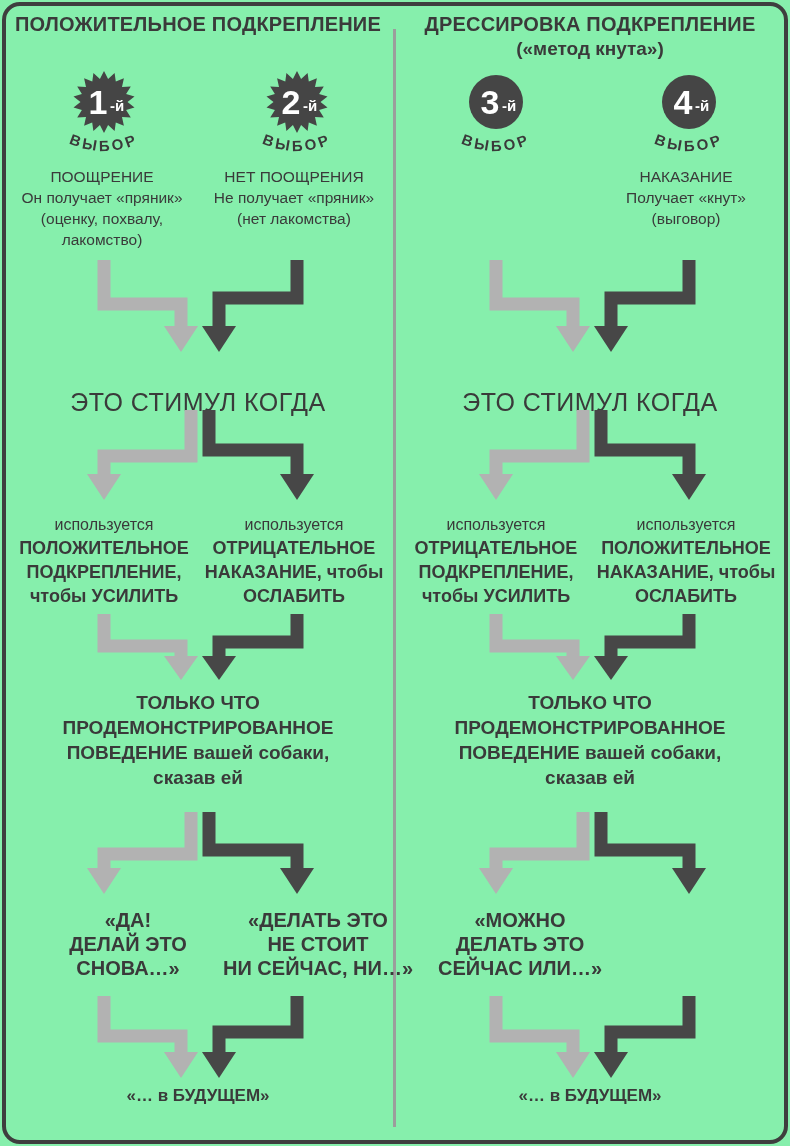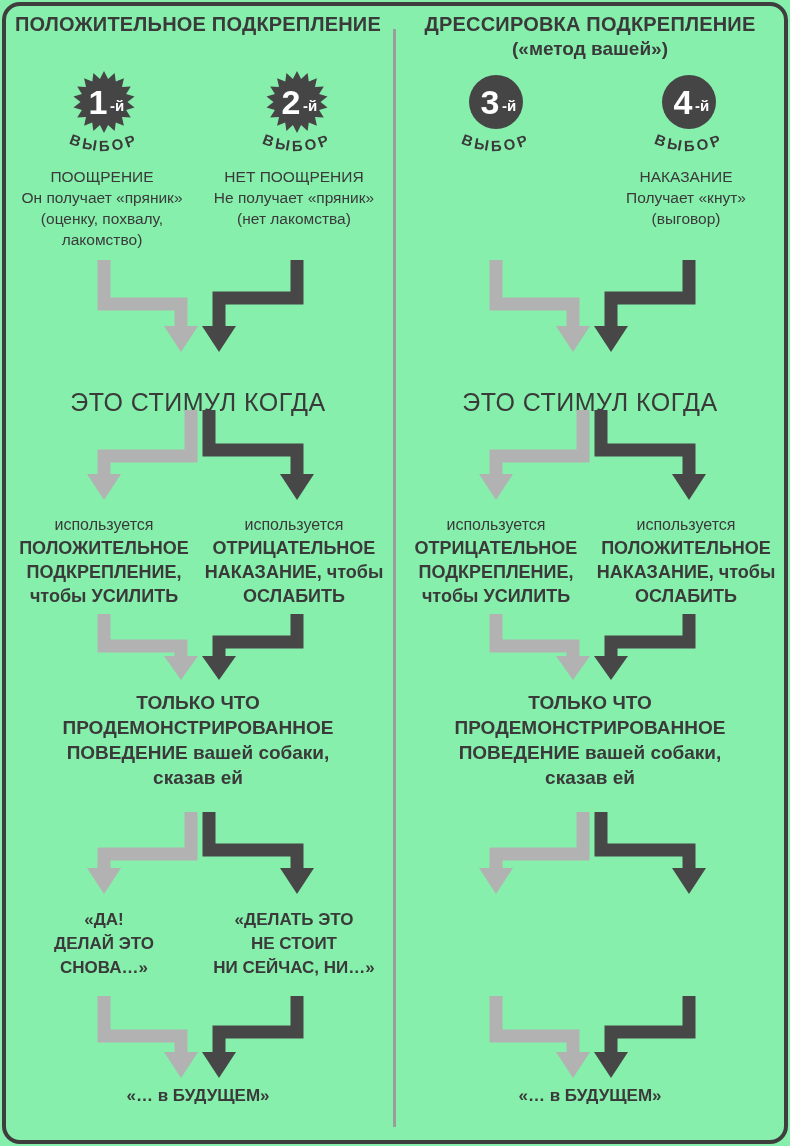--- a/index.html
+++ b/index.html
@@ -49,21 +49,21 @@
   .box-1{left:0;width:180px;}
   .box-2{left:192px;width:180px;}
   .boxw-1{left:-6px;width:196px;}
   .boxw-2{left:184px;width:196px;}
 
   .stimulus{top:388px;font-size:25px;font-weight:400;letter-spacing:.5px;}
   .usage{top:514px;}
   .usage-intro{font-size:16px;font-weight:500;line-height:22px;}
   .usage-main{font-size:18px;font-weight:600;line-height:24px;}
   .behavior{top:690px;font-size:19px;font-weight:600;line-height:25px;}
-  .quote{top:908px;font-size:17px;font-weight:600;line-height:24px;}
+  .quote{top:908px;font-size:20px;font-weight:600;line-height:24px;padding-left:24px;}
   .future{top:1086px;font-size:17px;font-weight:600;}
 
   .arrows{position:absolute;left:0;}
   .a-light{stroke:var(--arrow-light,#b2b2b2);stroke-width:13;fill:none;}
   .a-dark{stroke:var(--arrow-dark,#474747);stroke-width:13;fill:none;}
   .h-light{fill:var(--arrow-light,#b2b2b2);}
   .h-dark{fill:var(--arrow-dark,#474747);}
 </style>
 </head>
 <body>
@@ -168,21 +168,21 @@
       <polygon class="h-light" points="152,58 186,58 169,84"></polygon>
       <path class="a-dark" d="M285 2 V38 H207 V60"></path>
       <polygon class="h-dark" points="190,58 224,58 207,84"></polygon>
     </svg>
 
     <div class="abs ctr txt future">«… в БУДУЩЕМ»</div>
   </section>
 
   <section class="column col-right">
     <div class="abs ctr title">ДРЕССИРОВКА ПОДКРЕПЛЕНИЕ</div>
-    <div class="abs ctr subtitle">(«метод вашей»)</div>
+    <div class="abs ctr subtitle">(«метод кнута»)</div>
 
     <svg class="abs badge-svg" style="left:60px" width="64" height="66" viewBox="0 0 64 66">
       <circle class="badge-shape" cx="32" cy="32" r="27"></circle>
       <text class="badge-num" x="26" y="44" text-anchor="middle">3</text>
       <text class="badge-suffix" x="38" y="41">-й</text>
     </svg>
     <svg class="abs arc-svg" style="left:44px" width="96" height="42" viewBox="0 0 96 42">
       <text class="arc-text"><textPath href="#vybor-arc" startOffset="50%" text-anchor="middle">ВЫБОР</textPath></text>
     </svg>
 
@@ -240,20 +240,23 @@
 ПОВЕДЕНИЕ вашей собаки,
 сказав ей</div>
 
     <svg class="arrows" style="top:810px" width="372" height="88" viewBox="0 0 372 88">
       <path class="a-light" d="M179 2 V44 H92 V60"></path>
       <polygon class="h-light" points="75,58 109,58 92,84"></polygon>
       <path class="a-dark" d="M197 2 V40 H285 V60"></path>
       <polygon class="h-dark" points="268,58 302,58 285,84"></polygon>
     </svg>
 
+    <div class="abs txt quote boxw-1">«МОЖНО
+ДЕЛАТЬ ЭТО
+СЕЙЧАС ИЛИ…»</div>
 
     <svg class="arrows" style="top:994px" width="372" height="86" viewBox="0 0 372 86">
       <path class="a-light" d="M92 2 V42 H169 V60"></path>
       <polygon class="h-light" points="152,58 186,58 169,84"></polygon>
       <path class="a-dark" d="M285 2 V38 H207 V60"></path>
       <polygon class="h-dark" points="190,58 224,58 207,84"></polygon>
     </svg>
 
     <div class="abs ctr txt future">«… в БУДУЩЕМ»</div>
   </section>

